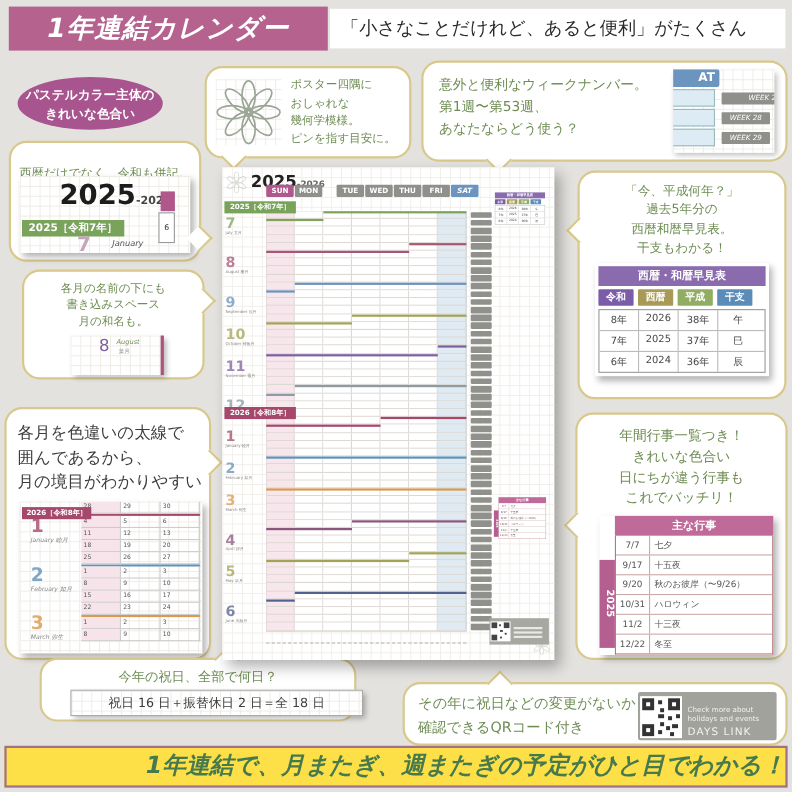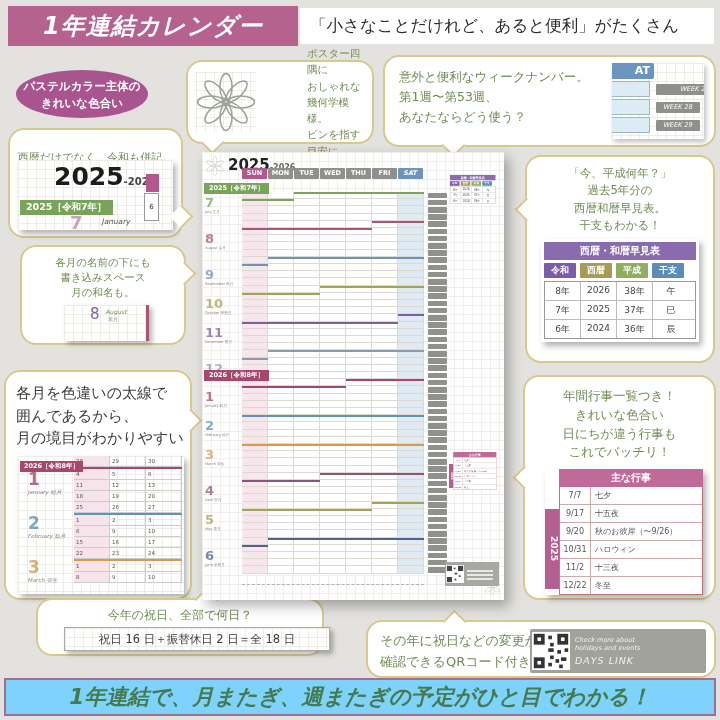--- a/index.html
+++ b/index.html
@@ -29,21 +29,21 @@
   #c1 .t{font-size:11px;text-align:center;margin-top:20px;}
   #c1 .sample{position:absolute;left:8px;top:30px;width:155px;height:70px;overflow:hidden;box-shadow:3px 4px 6px rgba(0,0,0,.3);}
   #c1 .ybig{position:absolute;left:36px;top:2px;font-size:25px;font-weight:bold;color:#1c1c1c;}
   #c1 .ysmall{font-size:10px;font-weight:bold;color:#444;}
   #c1 .rib{position:absolute;left:2px;top:40px;background:#79a35b;color:#fff;font-size:9.5px;font-weight:bold;padding:1px 6px;}
   #c1 .m7{position:absolute;left:52px;top:52px;font-size:18px;color:#c5a7bb;font-weight:bold;}
   #c1 .jul{position:absolute;left:84px;top:57px;font-size:7.5px;color:#555;font-style:italic;}
   #c1 .tab{position:absolute;right:14px;top:14px;width:13px;height:18px;background:#b0578b;}
   #c1 .d6{position:absolute;right:14px;top:33px;width:13px;height:26px;background:#fff;border:1px solid #999;font-size:7px;text-align:center;line-height:26px;color:#333;}
 
-  #c2{left:186px;top:60px;width:188px;height:84px;display:flex;align-items:center;padding:6px 8px;gap:43px;}
+  #c2{left:186px;top:60px;width:188px;height:84px;display:flex;align-items:center;padding:6px 8px;}
   #c2 .fl{width:60px;height:60px;flex:0 0 60px;margin-right:8px;}
   #c2 .lines{font-size:10.5px;line-height:1.55;}
 
   #c3{left:383px;top:55px;width:333px;height:92px;padding:10px 0 0 14px;}
   #c3 .lines{font-size:12.5px;line-height:1.6;}
   #c3 .sample{position:absolute;right:10px;top:6px;width:92px;height:76px;overflow:hidden;box-shadow:2px 3px 5px rgba(0,0,0,.25);}
   #c3 .sathdr{position:absolute;left:-14px;top:0;width:52px;height:16px;background:#6b95bf;color:#fff;font-weight:bold;font-size:11px;line-height:16px;text-align:right;padding-right:4px;border-radius:2px;}
   #c3 .wkrow{position:absolute;left:-14px;width:52px;height:16px;background:#dcebf4;border:1px solid #9bb;box-sizing:border-box;border-left:2px solid #79a35b;}
   #c3 .wktag{position:absolute;left:44px;width:44px;height:11px;background:#8f8f8b;color:#fff;font-size:6.5px;font-style:italic;line-height:11px;text-align:center;border-radius:1px;}
 
@@ -74,21 +74,21 @@
   #c7 .lines{font-size:12.5px;line-height:1.5;text-align:center;}
   #c7 .tblwrap{position:absolute;left:20px;top:92px;box-shadow:3px 4px 6px rgba(0,0,0,.3);}
 
   #c8{left:36px;top:598px;width:288px;height:58px;padding-top:7px;}
   #c8 .t{font-size:12px;text-align:center;}
   #c8 .formula{position:absolute;left:26px;top:27px;width:264px;height:22px;border:1px solid #aaa;box-shadow:3px 3px 5px rgba(0,0,0,.3);
      font-size:11.5px;color:#3d3d3d;text-align:center;line-height:22px;}
 
   #c9{left:366px;top:620px;width:350px;height:58px;padding:8px 0 0 12px;}
   #c9 .lines{font-size:13px;line-height:1.65;}
-  #c9 .qrblock{position:absolute;right:8px;top:7px;width:176px;height:44px;background:#a2a29c;border-radius:2px;display:flex;align-items:center;padding:2px;box-sizing:border-box;font-style:italic;}
+  #c9 .qrblock{position:absolute;right:8px;top:7px;width:126px;height:44px;background:#a2a29c;border-radius:2px;display:flex;align-items:flex-end;padding:2px;box-sizing:border-box;}
   #c9 .qrsvg{width:38px;height:38px;background:#fff;flex:0 0 38px;}
   #c9 .qrtxt{color:#f2f2ee;margin-left:5px;}
   #c9 .qrcap{font-size:6.5px;line-height:1.25;width:70px;}
   #c9 .qrbrand{font-size:9.5px;letter-spacing:1px;margin-top:3px;}
 
   
   .era-wrap{width:152px;background:#fff;padding:3px;}
   .era-title{background:#8a6cae;color:#fff;font-size:10px;font-weight:bold;text-align:center;padding:2px 0;}
   .era-tags{display:flex;margin-top:3px;}
   .era-tag{width:32px;margin-right:4px;color:#fff;font-size:9px;font-weight:bold;text-align:center;padding:1px 0;border-radius:1px;}
@@ -130,22 +130,22 @@
   .scaled{transform:scale(.3);transform-origin:0 0;}
   #poster-era-mini{position:absolute;left:247px;top:22px;}
   #poster-events-mini{position:absolute;left:247px;top:300px;}
   #poster-qr{position:absolute;left:243px;top:410px;width:54px;height:24px;background:#a8a8a2;display:flex;align-items:center;padding:1px;box-sizing:border-box;}
   #poster-qr svg{width:18px;height:18px;background:#fff;}
   #poster-qr .bars div{width:26px;height:2px;background:#e8e8e4;margin:2px 0 0 3px;}
   #poster-footer{position:absolute;left:40px;top:432px;width:182px;border-top:1px dashed #b5b2ac;}
   .pflower{position:absolute;opacity:.5;}
 
   
-  #banner{position:absolute;left:4px;top:678px;width:712px;height:38px;background:#7dd3fc;border:2.5px solid #a0708c;box-sizing:border-box;
-    color:#47794e;font-size:21.5px;font-weight:bold;font-style:italic;text-align:center;line-height:33px;white-space:nowrap;}
+  #banner{position:absolute;left:4px;top:678px;width:712px;height:38px;background:#fde047;border:2.5px solid #a0708c;box-sizing:border-box;
+    color:#47794e;font-size:21.5px;font-weight:bold;font-style:italic;text-align:right;line-height:33px;white-space:nowrap;}
 </style>
 </head>
 <body>
 
 <div id="root">
 
   <div class="hdr-left">1年連結カレンダー</div>
   <div class="hdr-right">「小さなことだけれど、あると便利」がたくさん</div>
 
   <div class="ellipse">
@@ -438,21 +438,21 @@
         <ellipse cx="20" cy="10" rx="4" ry="9" transform="rotate(240 20 20)"></ellipse>
           <ellipse cx="20" cy="10" rx="4" ry="9" transform="rotate(300 20 20)"></ellipse>
       </g>
     </svg>
     <div id="poster-year">
       <span>2025</span><span class="small">-2026</span>
     </div>
     <div id="day-headers">
         <div class="dayh" style="background: rgb(176, 87, 139);">SUN</div>
         <div class="dayh" style="background: rgb(143, 144, 140);">MON</div>
-        <div class="dayh" style="background: rgb(143, 144, 140);">TUE</div>
+        <div class="dayh" style="background: rgb(143, 144, 140); margin-left: 12px;">TUE</div>
         <div class="dayh" style="background: rgb(143, 144, 140);">WED</div>
         <div class="dayh" style="background: rgb(143, 144, 140);">THU</div>
         <div class="dayh" style="background: rgb(143, 144, 140);">FRI</div>
         <div class="dayh" style="background: rgb(107, 149, 191); font-style: italic;">SAT</div>
       </div>
     <div id="poster-gridframe"></div>
     <div id="poster-grid">
         <div class="wrow" style="top: 40px;">
           <div class="cell sun"></div>
           <div class="cell"></div>

